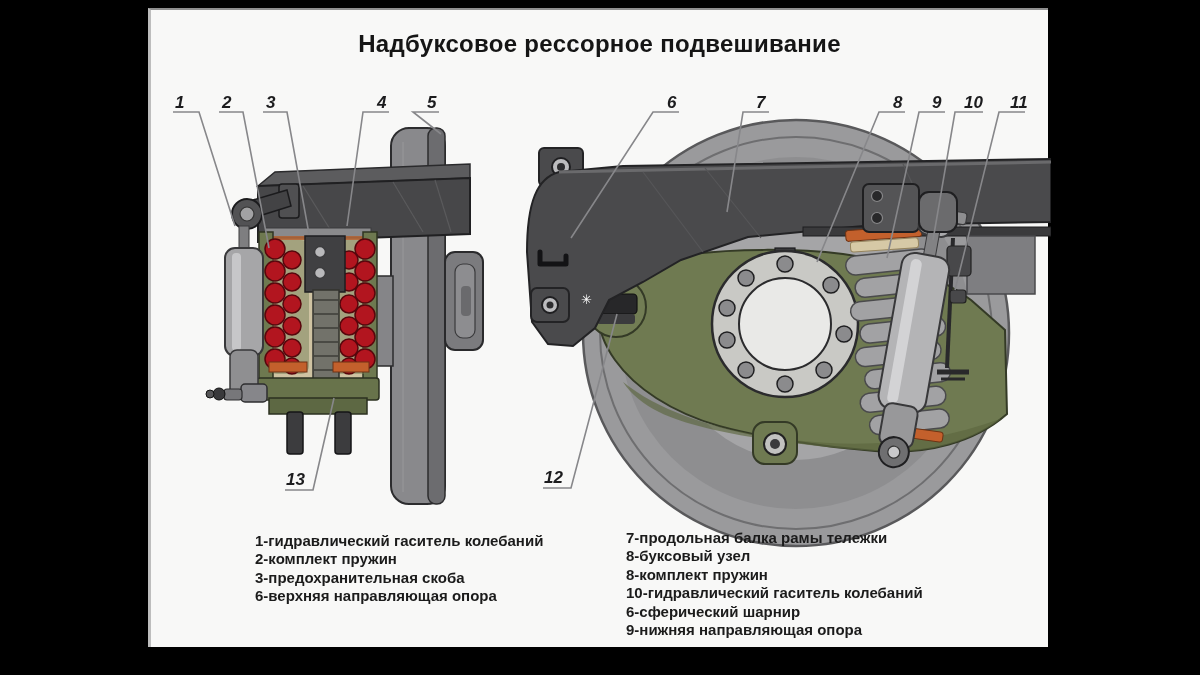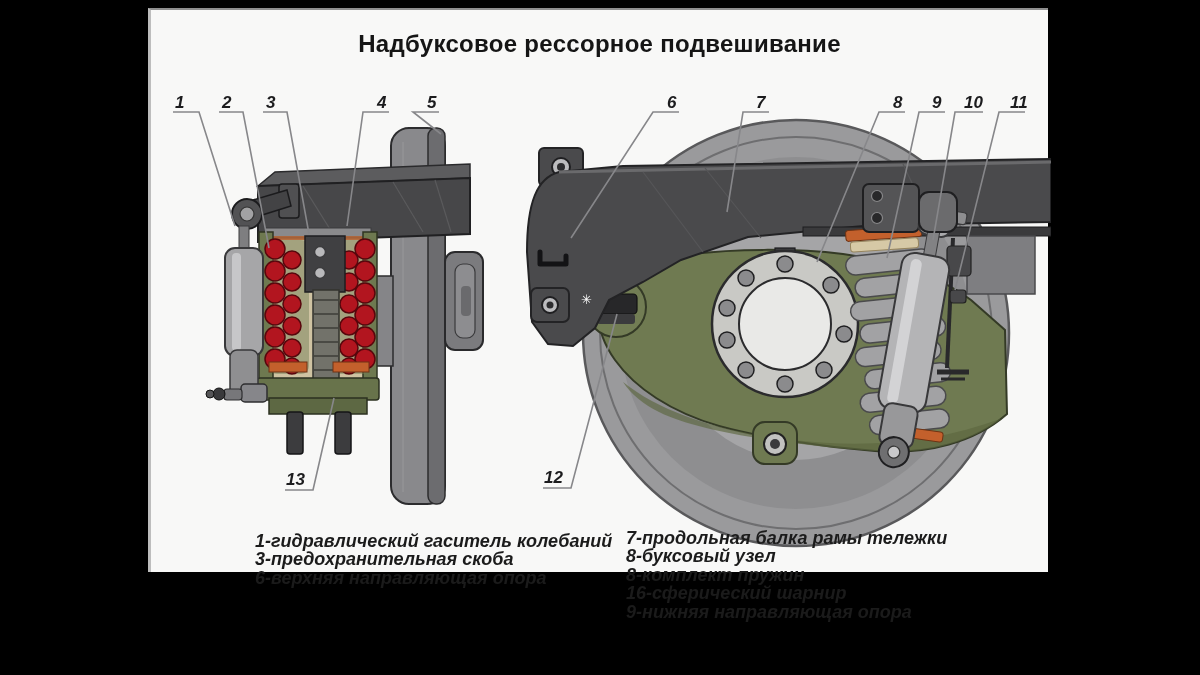--- a/index.html
+++ b/index.html
@@ -1,34 +1,34 @@
 <!DOCTYPE html>
 <html><head>
 <meta charset="utf-8">
 <style>
   html,body{margin:0;padding:0;}
   body{
     width:1200px;height:675px;background:#000;position:relative;overflow:hidden;
     font-family:"Liberation Sans", sans-serif;
   }
   .content{
-    position:absolute;left:148px;top:8px;width:900px;height:564px;
+    position:absolute;left:148px;top:8px;width:900px;height:639px;
     background:#f8f8f7;
     border-left:3px solid #bdbdbd;
     border-top:2px solid #8e8e8e;
     box-sizing:border-box;
   }
   .title{
     position:absolute;left:0;top:20px;width:100%;
     text-align:center;font-size:24px;font-weight:bold;color:#151515;
     letter-spacing:.3px;
   }
   svg.diagram{position:absolute;left:0;top:0;}
   .legend{
-    position:absolute;font-size:18px;font-style:italic;font-weight:bold;
+    position:absolute;font-size:15px;font-weight:bold;
     color:#1b1b1b;line-height:18.4px;white-space:nowrap;
   }
   .legend-left{left:104px;top:522px;}
   .legend-right{left:475px;top:519px;}
   .co{font-size:17px;font-weight:bold;font-style:italic;fill:#1c1c1e;}
   .ld{stroke:#87878a;stroke-width:1.6;fill:none;}
 </style>
 </head>
 <body>
 
@@ -283,23 +283,25 @@
       <text class="co" x="929" y="106">9</text>
       <text class="co" x="961" y="106">10</text>
       <text class="co" x="1007" y="106">11</text>
       <text class="co" x="541" y="481">12</text>
       <text class="co" x="283" y="483">13</text>
     </g>
   </svg>
 
   <div class="legend legend-left">
     <div>1-гидравлический гаситель колебаний</div>
+    <div>2-комплект пружин</div>
     <div>3-предохранительная скоба</div>
     <div>6-верхняя направляющая опора</div>
   </div>
   <div class="legend legend-right">
     <div>7-продольная балка рамы тележки</div>
     <div>8-буксовый узел</div>
     <div>8-комплект пружин</div>
-    <div>16-сферический шарнир</div>
+    <div>10-гидравлический гаситель колебаний</div>
+    <div>6-сферический шарнир</div>
     <div>9-нижняя направляющая опора</div>
   </div>
 </div>
 
 </body></html>

